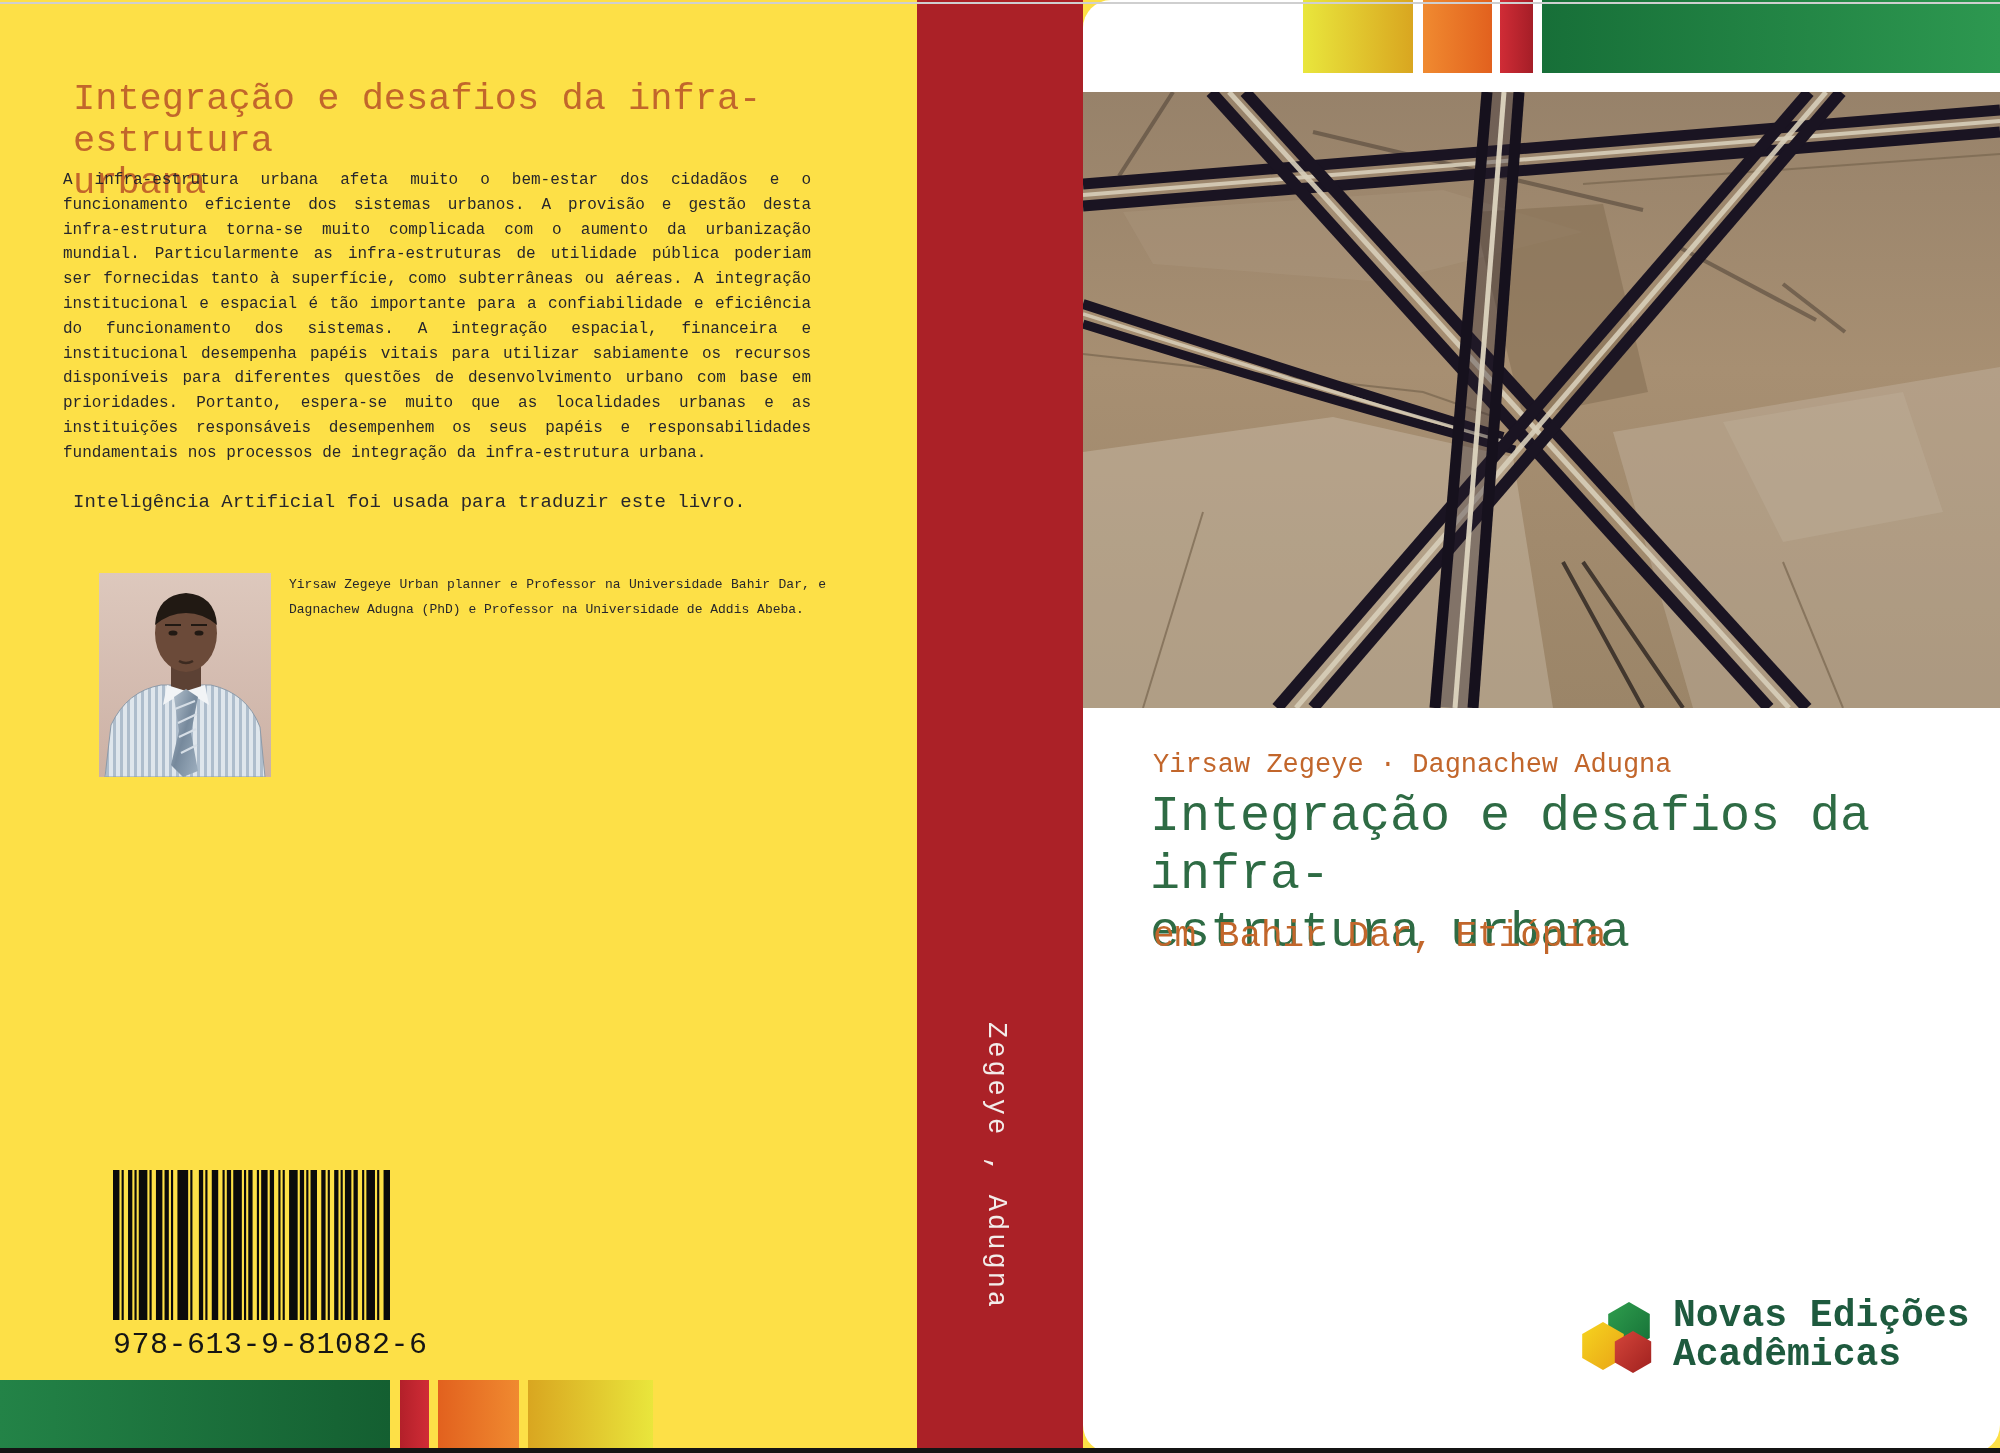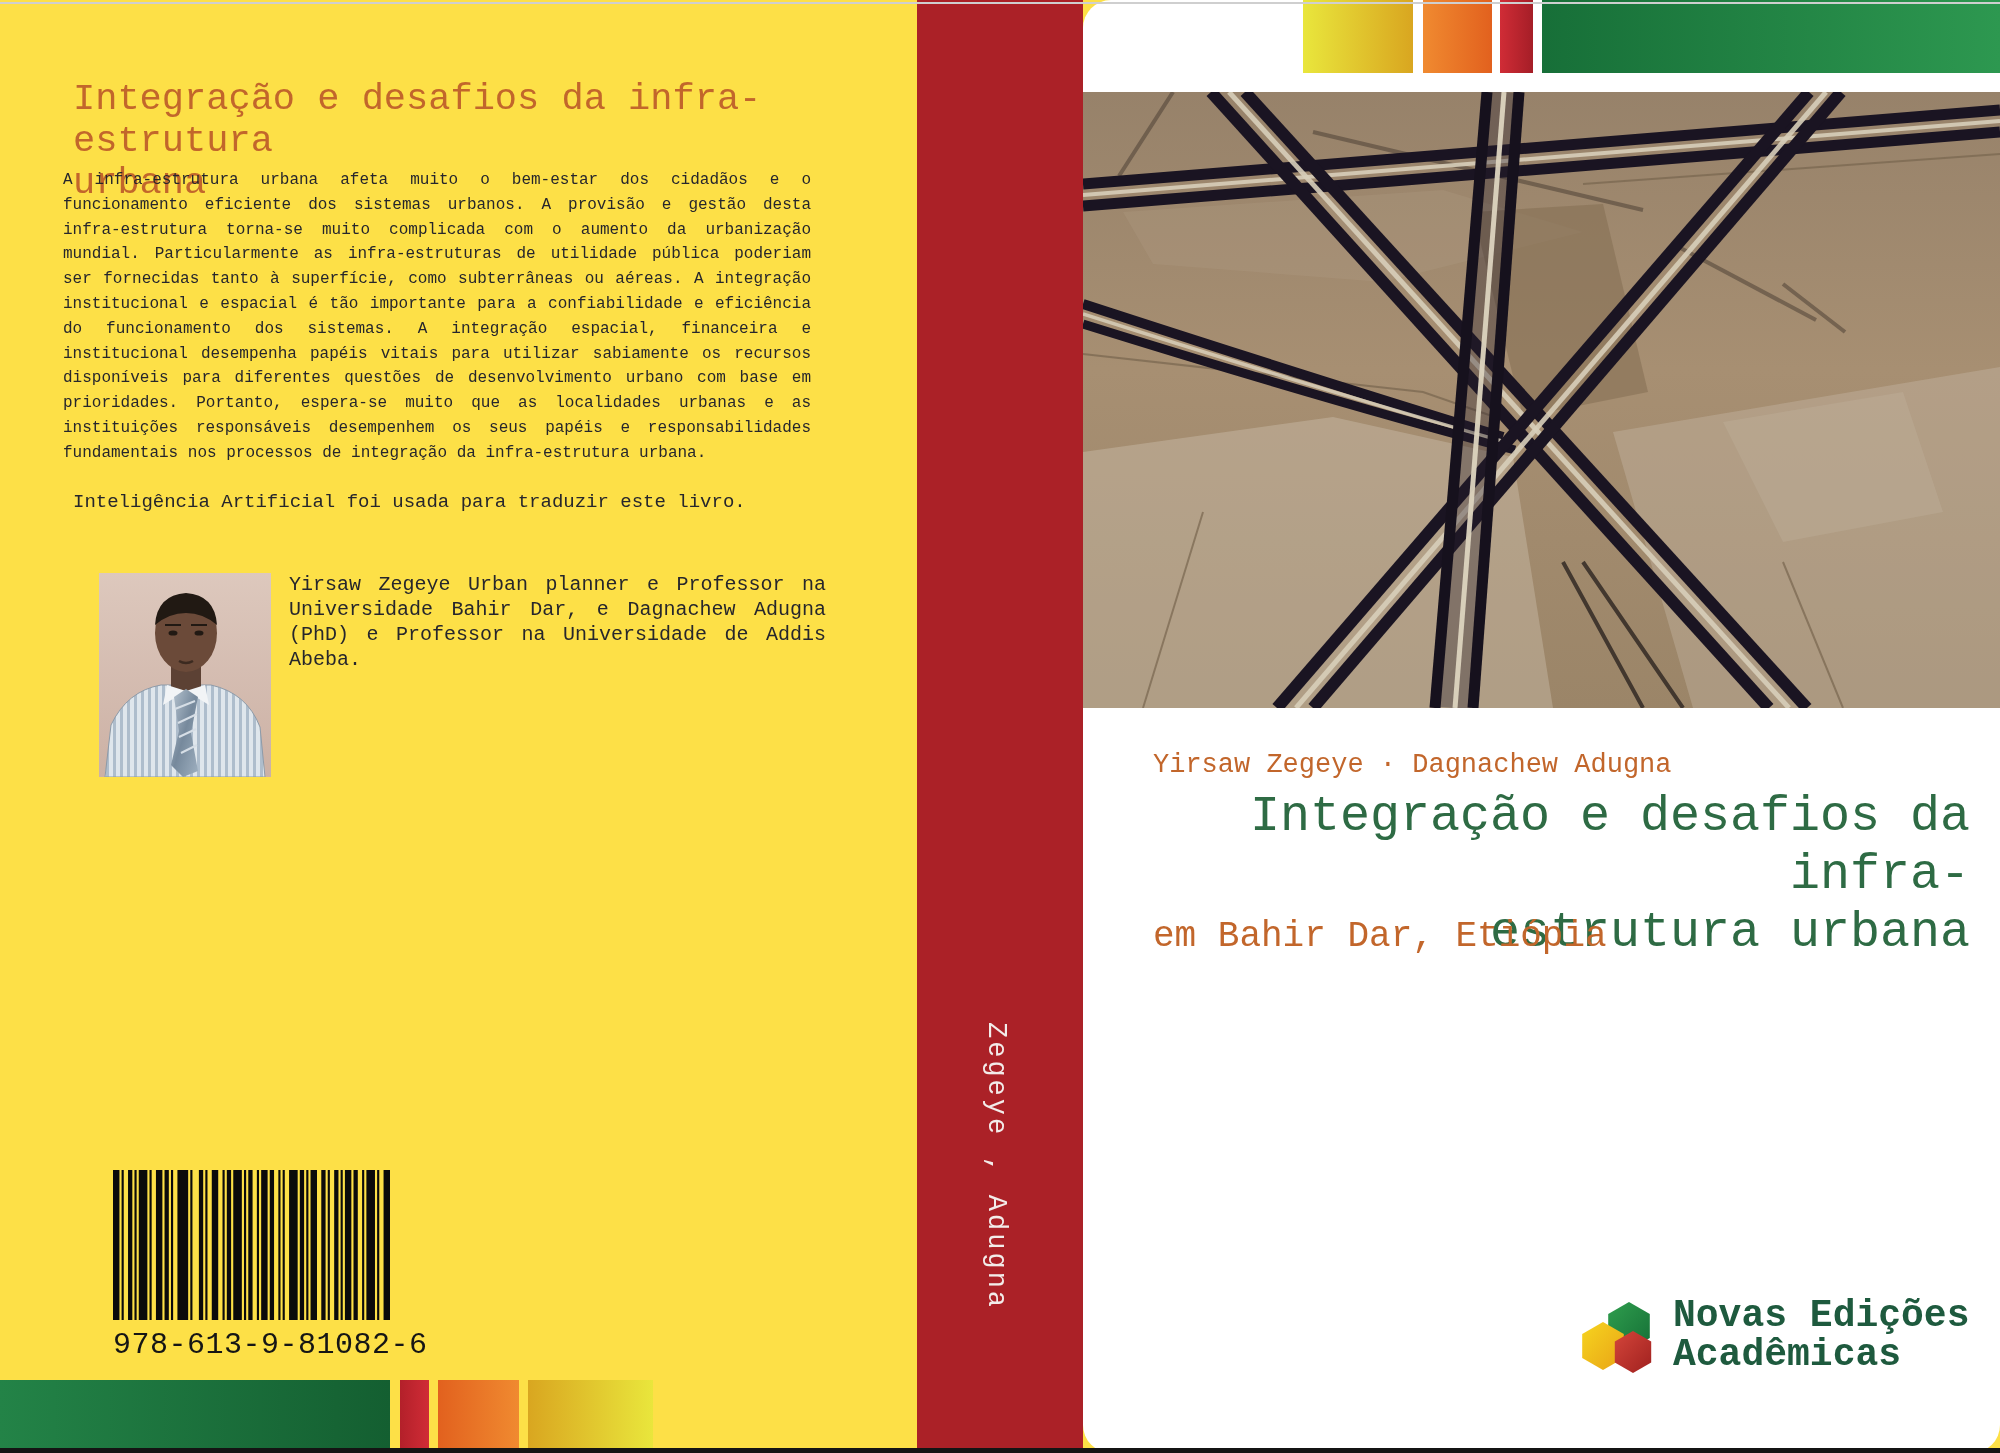--- a/index.html
+++ b/index.html
@@ -27,21 +27,21 @@
     font-size:16px;line-height:24.8px;color:var(--body-text);
     text-align:justify;
   }
   .ai-note{
     left:73px;top:490px;width:748px;
     font-size:19px;line-height:24.8px;color:var(--body-text);
   }
   .portrait{left:99px;top:573px;width:172px;height:204px;}
   .bio{
     left:289px;top:572px;width:537px;
-    font-size:20px;line-height:25px;color:var(--body-text);
+    font-size:13px;line-height:25px;color:var(--body-text);
     text-align:justify;
   }
   .barcode-block{left:113px;top:1170px;width:277px;height:200px;}
   .isbn{
     position:absolute;left:0;top:158px;width:277px;text-align:left;
     font-size:30px;color:#151515;letter-spacing:0.5px;white-space:nowrap;
   }
 
   
   .bar{height:68px;top:1380px;}
@@ -67,21 +67,20 @@
   .front{left:1083px;top:0;width:917px;height:1453px;background:#fff;border-radius:28px;}
   .cover-photo{left:0;top:92px;width:917px;height:616px;}
   .front-authors{
     left:70px;top:750px;width:800px;
     font-size:27px;color:var(--accent-orange);
   }
   .front-title{
     left:67px;top:788px;width:820px;
     font-size:50px;line-height:58px;color:var(--title-green);
     font-weight:400;
-    text-align:right;
   }
   .front-subtitle{
     left:70px;top:916px;width:700px;
     font-size:36px;color:var(--accent-orange);
   }
   .publisher{left:494px;top:1294px;width:420px;height:90px;}
   .publisher-logo{position:absolute;left:0;top:6px;width:86px;height:82px;}
   .publisher-name{
     position:absolute;left:96px;top:2px;
     font-size:38px;line-height:39px;font-weight:700;color:var(--publisher-green);

